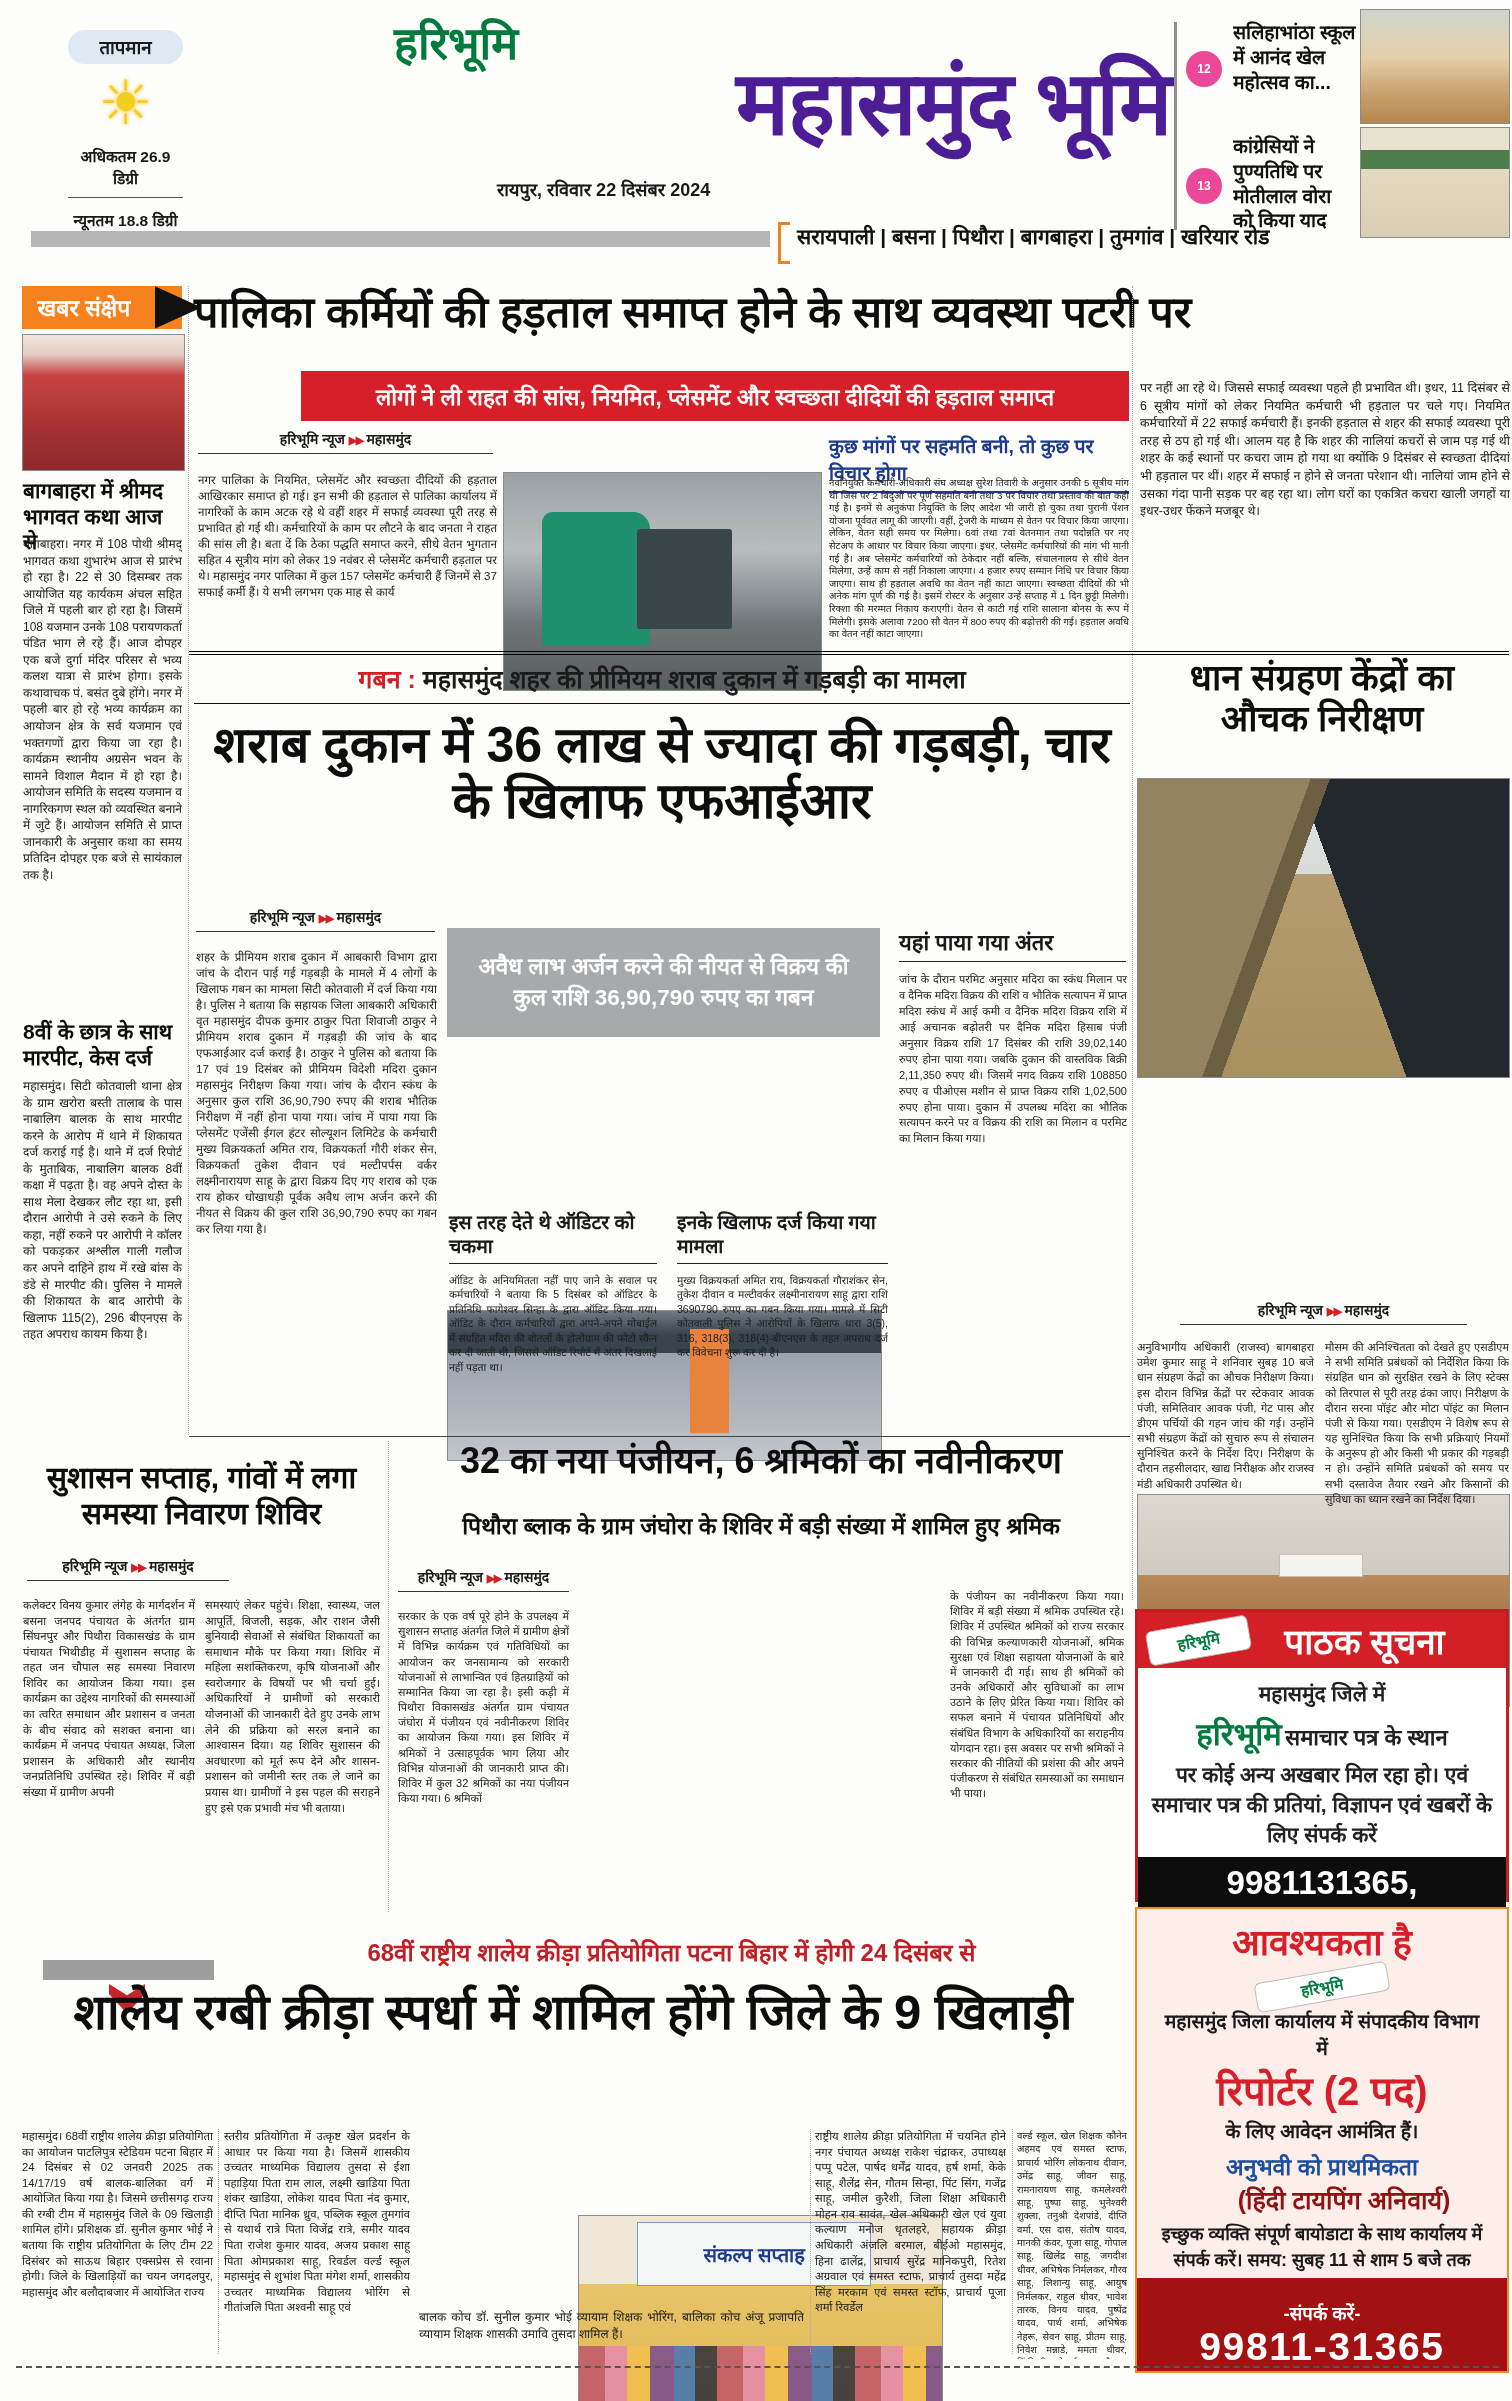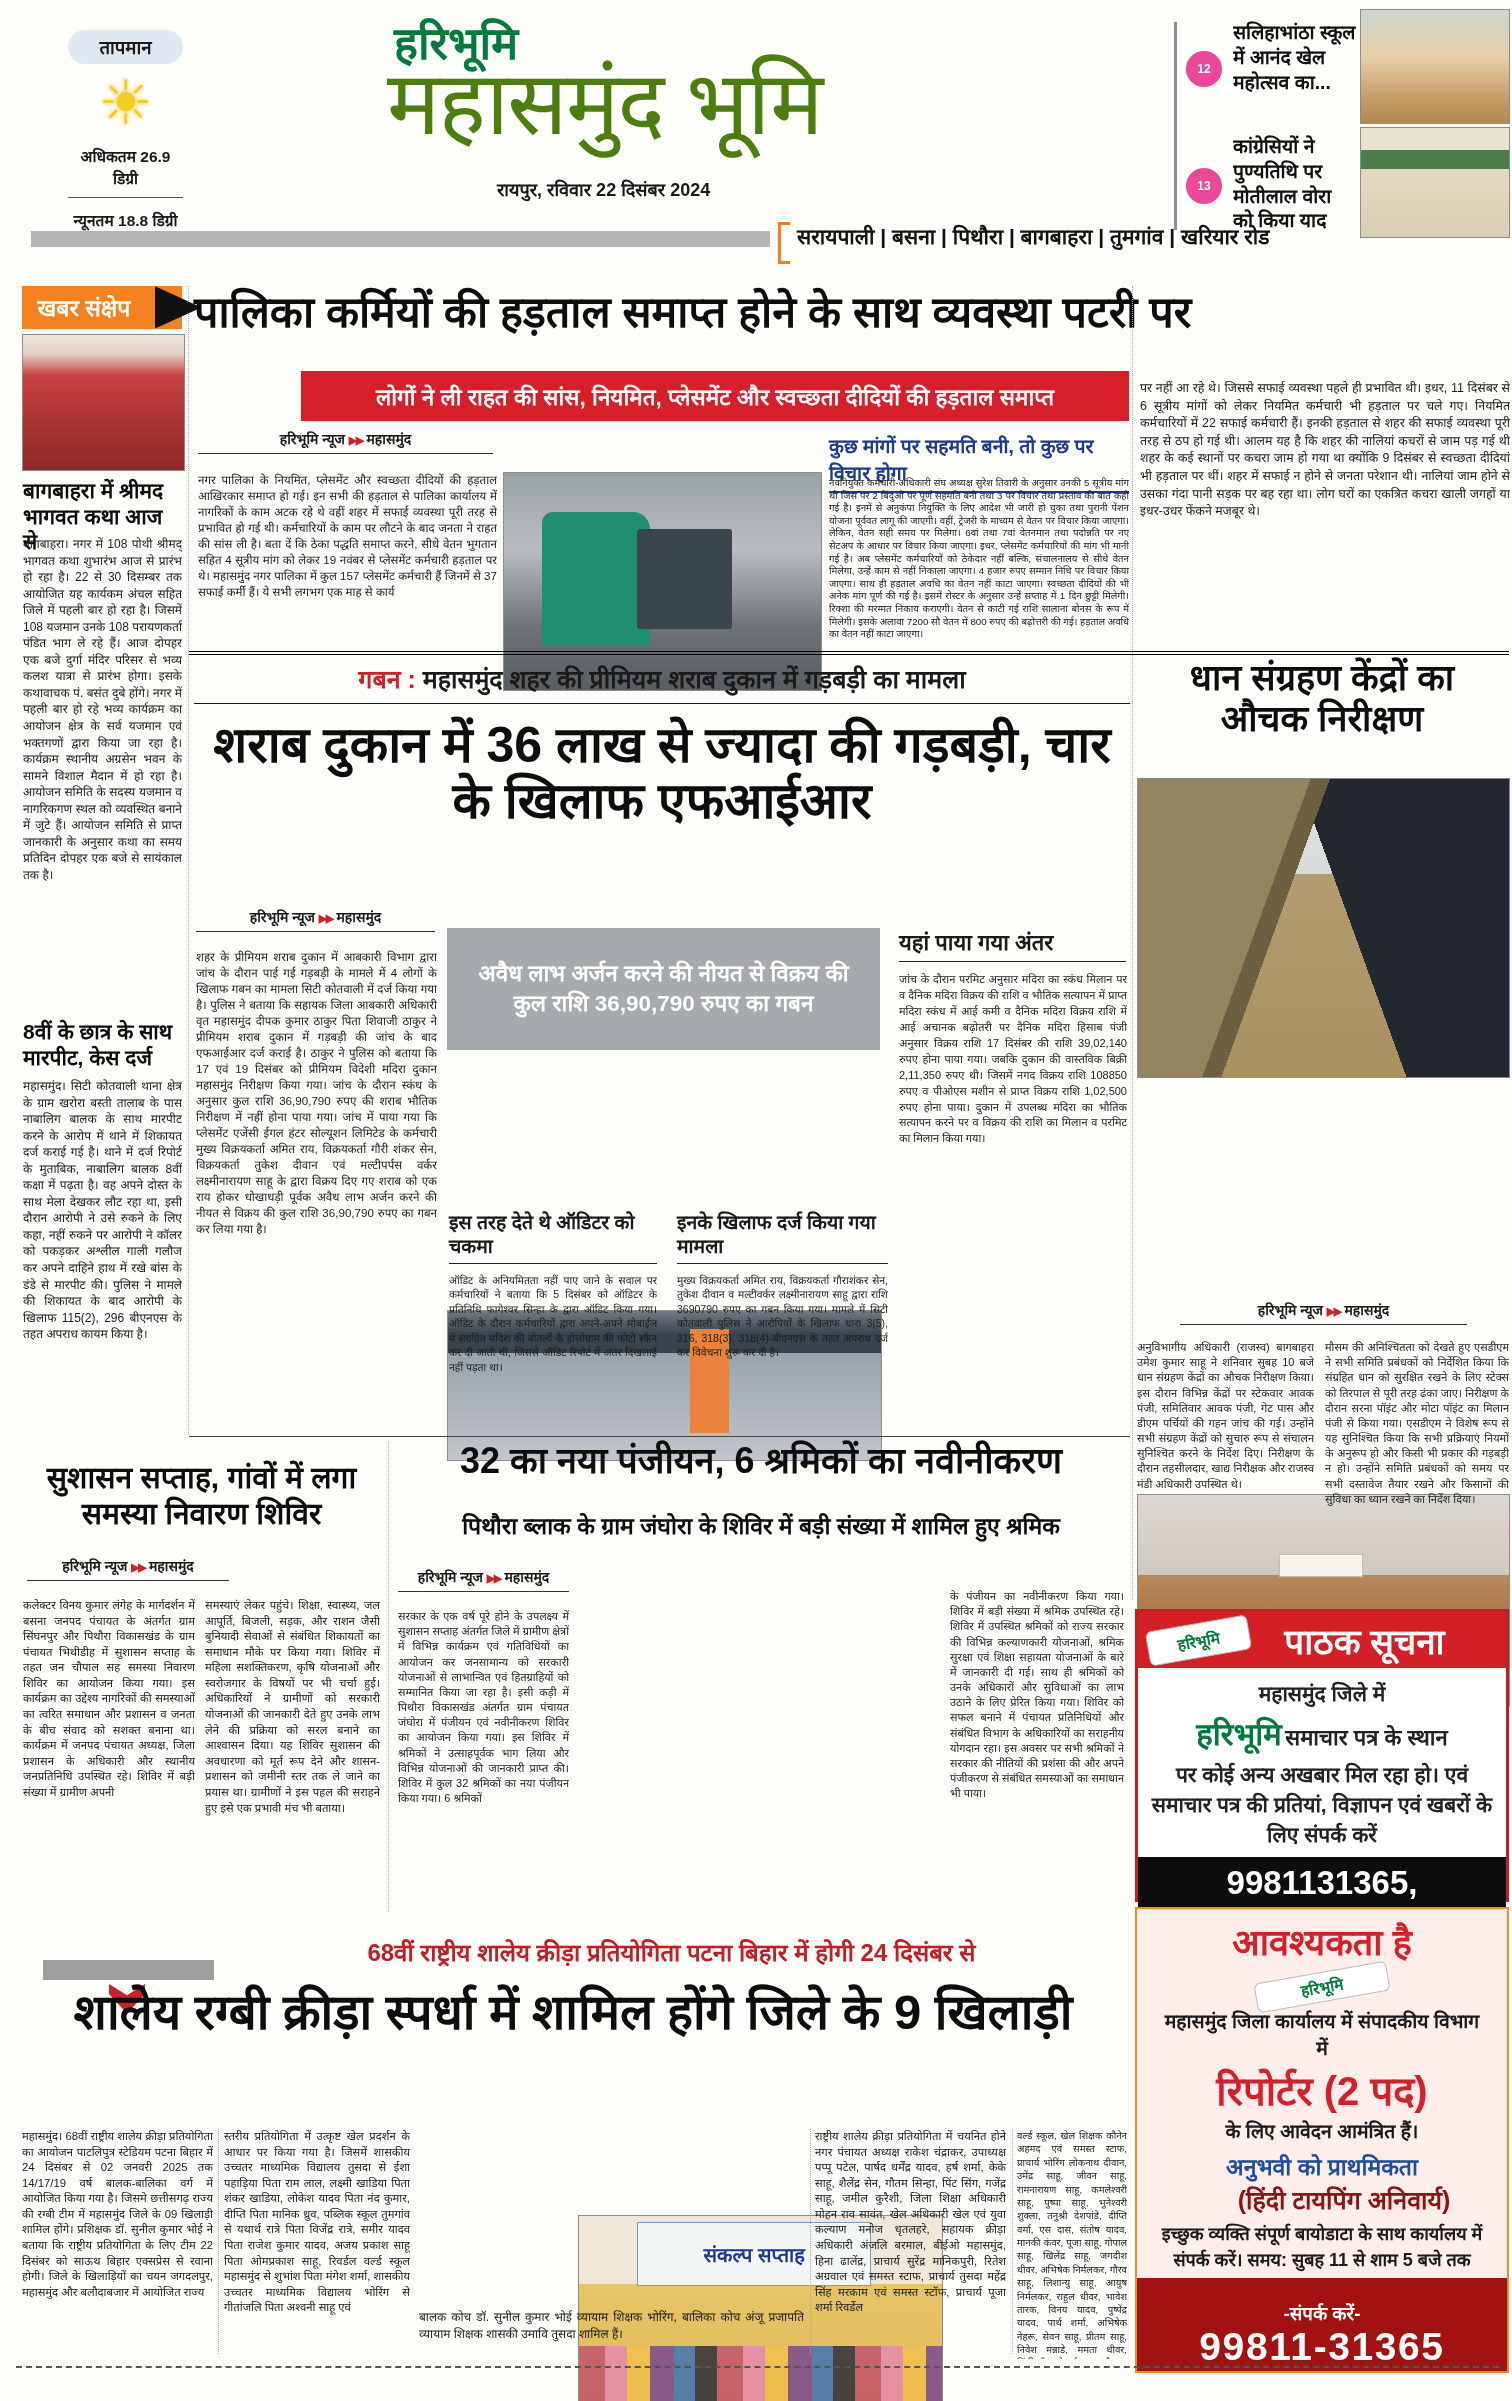--- a/index.html
+++ b/index.html
@@ -11,21 +11,21 @@
   .byline{font-weight:bold;text-align:center;font-size:14px;border-bottom:1.6px solid #333;padding-bottom:4.7px;}
   .byline .sep{color:#d21f26;font-size:11px;letter-spacing:-1.6px;}
   .photo{border:0.8px solid #8c8c8c;overflow:hidden;}
   .vsep{border-left:0.8px dotted #a9a9a9;width:0;}
   .hsep{border-top:0.8px solid #444;height:0;}
   
   .temp-pill{background:#dfe9f4;border-radius:17px;text-align:center;font-weight:bold;font-size:18.6px;padding:4.7px 0;}
   .sun{font-size:61px;color:#f3cf1d;text-shadow:0 0 4.7px #f7b718;line-height:1;text-align:center;}
   .temp-line{font-weight:bold;font-size:15.5px;text-align:center;}
   .brand-green{color:#007a3d;font-weight:800;}
-  .masthead-title{color:#4d7c0f;font-weight:400;letter-spacing:-1.6px;}
+  .masthead-title{color:#4c1d95;font-weight:700;letter-spacing:-1.6px;text-align:right;}
   .badge{background:#ec4899;color:#fff;border-radius:50%;width:36px;height:36px;display:flex;
          align-items:center;justify-content:center;font-weight:700;font-size:12px;}
   .teaser-txt{font-weight:700;font-size:19.4px;line-height:1.28;color:#111;}
   .strap-bar{background:#b5b5b5;height:15.5px;}
   .bracket{width:9.3px;height:36px;border:3.1px solid #f07f1e;border-right:none;}
   .strap-text{font-weight:800;font-size:21px;color:#111;white-space:nowrap;}
   
   .sankshep{background:#f5821f;color:#fff;font-weight:800;font-size:23px;padding:5.4px 0 5.4px 15.5px;position:relative;}
   .sankshep-arrow{position:absolute;right:-20px;top:0;width:47px;height:100%;background:#111;
                   clip-path:polygon(0 0,100% 50%,0 100%);}
@@ -150,21 +150,21 @@
   <div class="abs" style="left:194px;top:703px;width:936px;border-top:1.6px solid #111;"></div>
   <div class="abs hl" style="left:194px;top:717px;width:936px;font-size:50px;line-height:1.12;text-align:center;">शराब दुकान में 36 लाख से ज्यादा की गड़बड़ी, चार के खिलाफ एफआईआर</div>
 
   <div class="abs byline" style="left:196px;top:907px;width:239px;">
     <span>हरिभूमि न्यूज</span>
     <span class="sep">▶▶</span>
     <span>महासमुंद</span>
   </div>
   <div class="abs jtxt" style="left:196px;top:949px;width:241px;height:460px;font-size:11.6px;">शहर के प्रीमियम शराब दुकान में आबकारी विभाग द्वारा जांच के दौरान पाई गई गड़बड़ी के मामले में 4 लोगों के खिलाफ गबन का मामला सिटी कोतवाली में दर्ज किया गया है। पुलिस ने बताया कि सहायक जिला आबकारी अधिकारी वृत महासमुंद दीपक कुमार ठाकुर पिता शिवाजी ठाकुर ने प्रीमियम शराब दुकान में गड़बड़ी की जांच के बाद एफआईआर दर्ज कराई है। ठाकुर ने पुलिस को बताया कि 17 एवं 19 दिसंबर को प्रीमियम विदेशी मदिरा दुकान महासमुंद निरीक्षण किया गया। जांच के दौरान स्कंध के अनुसार कुल राशि 36,90,790 रुपए की शराब भौतिक निरीक्षण में नहीं होना पाया गया। जांच में पाया गया कि प्लेसमेंट एजेंसी ईगल हंटर सोल्यूशन लिमिटेड के कर्मचारी मुख्य विक्रयकर्ता अमित राय, विक्रयकर्ता गौरी शंकर सेन, विक्रयकर्ता तुकेश दीवान एवं मल्टीपर्पस वर्कर लक्ष्मीनारायण साहू के द्वारा विक्रय दिए गए शराब को एक राय होकर धोखाधड़ी पूर्वक अवैध लाभ अर्जन करने की नीयत से विक्रय की कुल राशि 36,90,790 रुपए का गबन कर लिया गया है।</div>
 
-  <div class="abs quote-box" style="left:447px;top:928px;width:433px;height:122px;">अवैध लाभ अर्जन करने की नीयत से विक्रय की कुल राशि 36,90,790 रुपए का गबन</div>
+  <div class="abs quote-box" style="left:447px;top:928px;width:433px;height:109px;">अवैध लाभ अर्जन करने की नीयत से विक्रय की कुल राशि 36,90,790 रुपए का गबन</div>
   <div class="abs photo ph-liquor" style="left:447px;top:1048px;width:433px;height:149px;">
     <div class="liq-sign"></div>
   </div>
 
   <div class="abs box-head" style="left:449px;top:1210px;width:208px;">इस तरह देते थे ऑडिटर को चकमा</div>
   <div class="abs jtxt" style="left:449px;top:1273px;width:208px;height:157px;font-size:10.5px;">ऑडिट के अनियमितता नहीं पाए जाने के सवाल पर कर्मचारियों ने बताया कि 5 दिसंबर को ऑडिटर के प्रतिनिधि फागेश्वर सिन्हा के द्वारा ऑडिट किया गया। ऑडिट के दौरान कर्मचारियों द्वारा अपने-अपने मोबाईल में संग्रहित मदिरा की बोतलों के होलोग्राम की फोटो स्कैन कर दी जाती थी, जिससे ऑडिट रिपोर्ट में अंतर दिखलाई नहीं पड़ता था।</div>
   <div class="abs box-head" style="left:677px;top:1210px;width:211px;">इनके खिलाफ दर्ज किया गया मामला</div>
   <div class="abs jtxt" style="left:677px;top:1273px;width:211px;height:157px;font-size:10.5px;">मुख्य विक्रयकर्ता अमित राय, विक्रयकर्ता गौराशंकर सेन, तुकेश दीवान व मल्टीवर्कर लक्ष्मीनारायण साहू द्वारा राशि 3690790 रुपए का गबन किया गया। मामले में सिटी कोतवाली पुलिस ने आरोपियों के खिलाफ धारा 3(5), 316, 318(3), 318(4)-बीएनएस के तहत अपराध दर्ज कर विवेचना शुरू कर दी है।</div>
 
   <div class="abs box-head" style="left:899px;top:929px;width:227px;font-size:22px;">यहां पाया गया अंतर</div>

